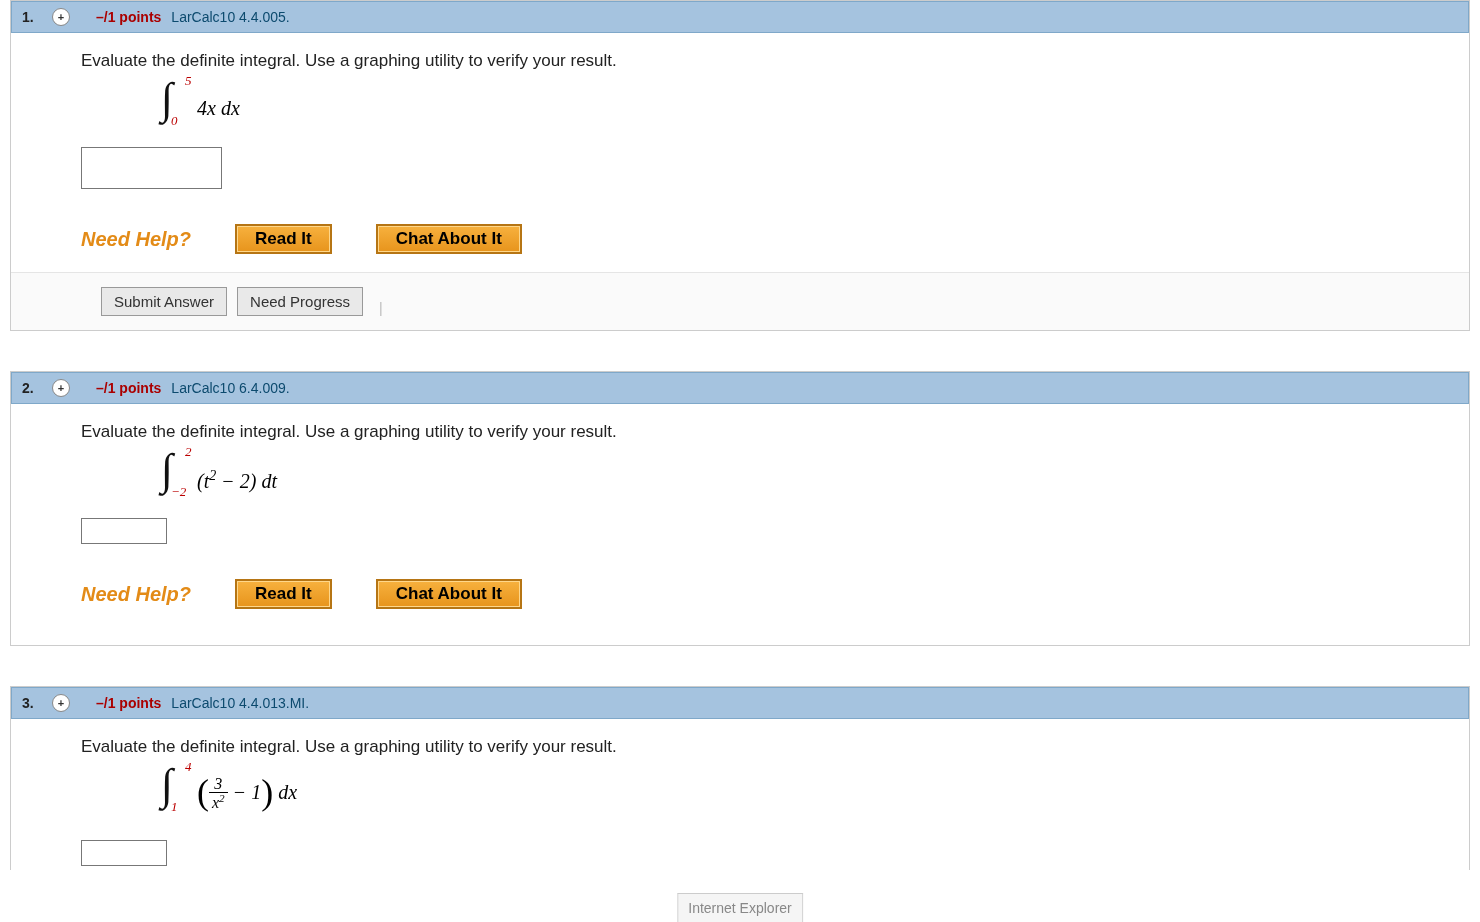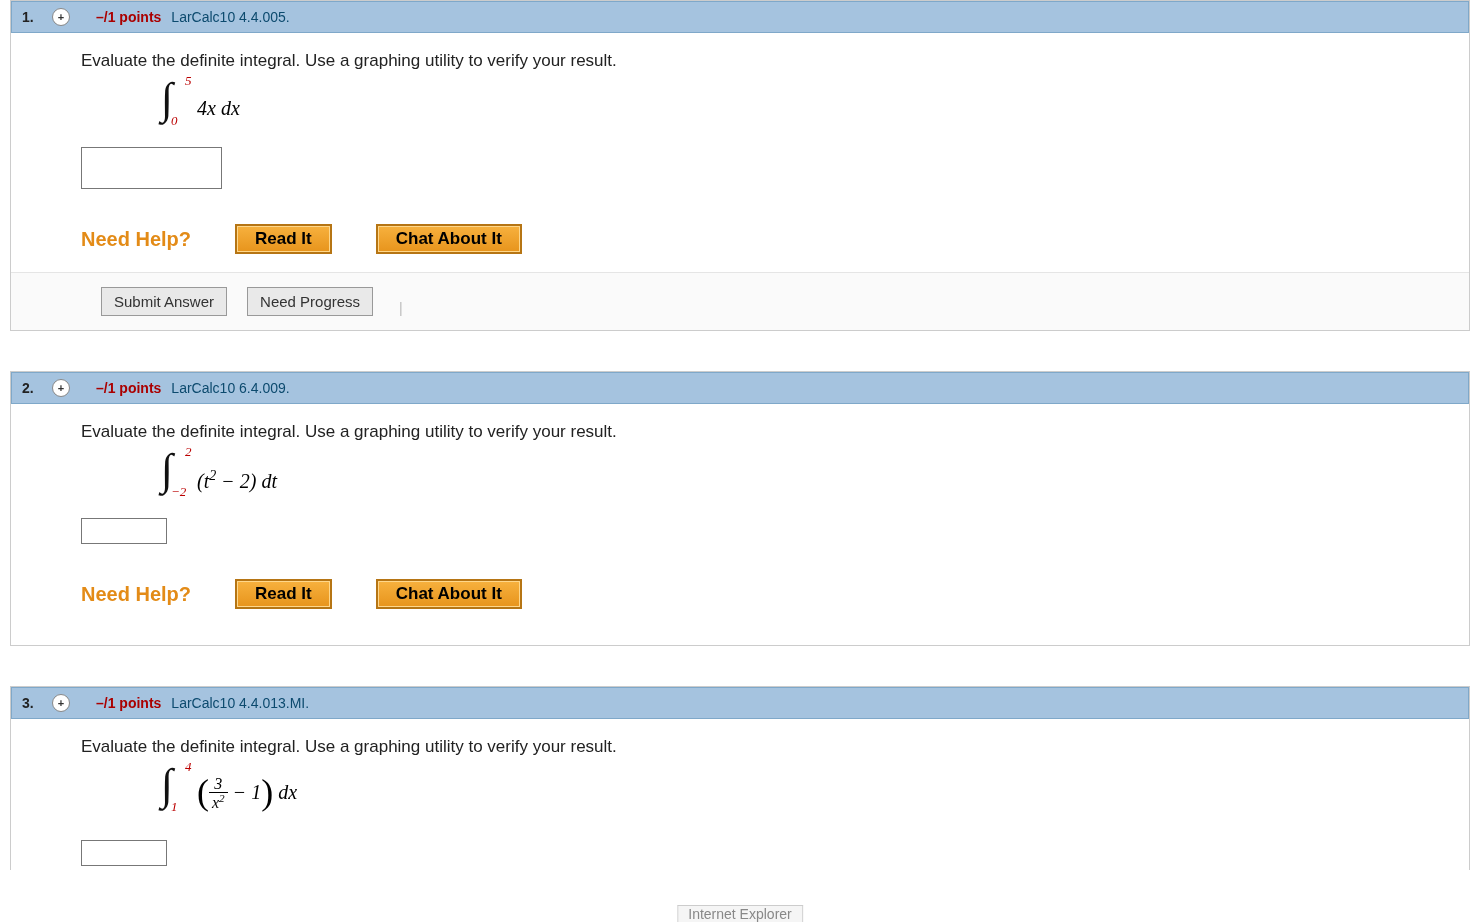--- a/index.html
+++ b/index.html
@@ -125,39 +125,40 @@
   .need-help-row {
     display: flex;
     align-items: center;
     gap: 15px;
     margin: 10px 0 18px 0;
   }
   .need-help-label {
     color: #e38b17;
     font-weight: bold;
     font-size: 20px;
+    font-style: italic;
   }
   .help-btn {
     background: linear-gradient(#f7b13e, #e7941c);
     border: 2px solid #b67514;
     padding: 3px 18px;
     font-family: Arial, sans-serif;
     font-weight: bold;
     font-size: 17px;
     color: #000;
     cursor: pointer;
     box-shadow: inset 0 0 0 1px #ffd78a;
     margin-left: 29px;
   }
   .action-buttons {
     border-top: 1px solid #e5e5e5;
     padding: 14px 20px 14px 20px;
     display: flex;
     align-items: flex-end;
-    gap: 20px;
+    gap: 10px;
     background: #fafafa;
     margin-left: -70px;
     margin-right: -20px;
     margin-bottom: -18px;
     padding-left: 90px;
   }
   .gray-btn {
     background: #e9e9e9;
     border: 1px solid #999;
     padding: 5px 12px;
@@ -171,21 +172,21 @@
   }
   .status-bar-hint {
     position: fixed;
     bottom: 0;
     left: 50%;
     transform: translateX(-50%);
     border: 1px solid #ccc;
     border-bottom: none;
     background: #f5f5f5;
     color: #888;
-    padding: 0 10px;
+    padding: 6px 10px;
     font-size: 14px;
   }
   sup { font-size: 0.7em; vertical-align: super; }
 </style>
 </head>
 <body>
 
 <div class="question-block">
   <div class="question-header">
     <span class="question-number">1.</span>

